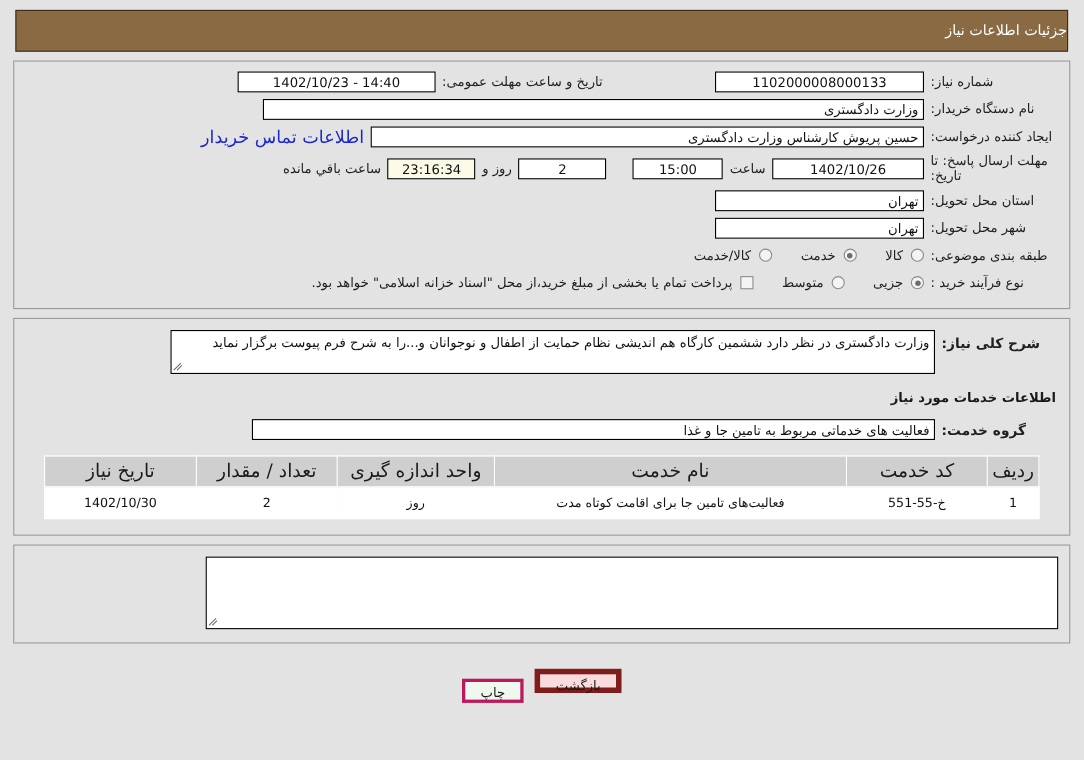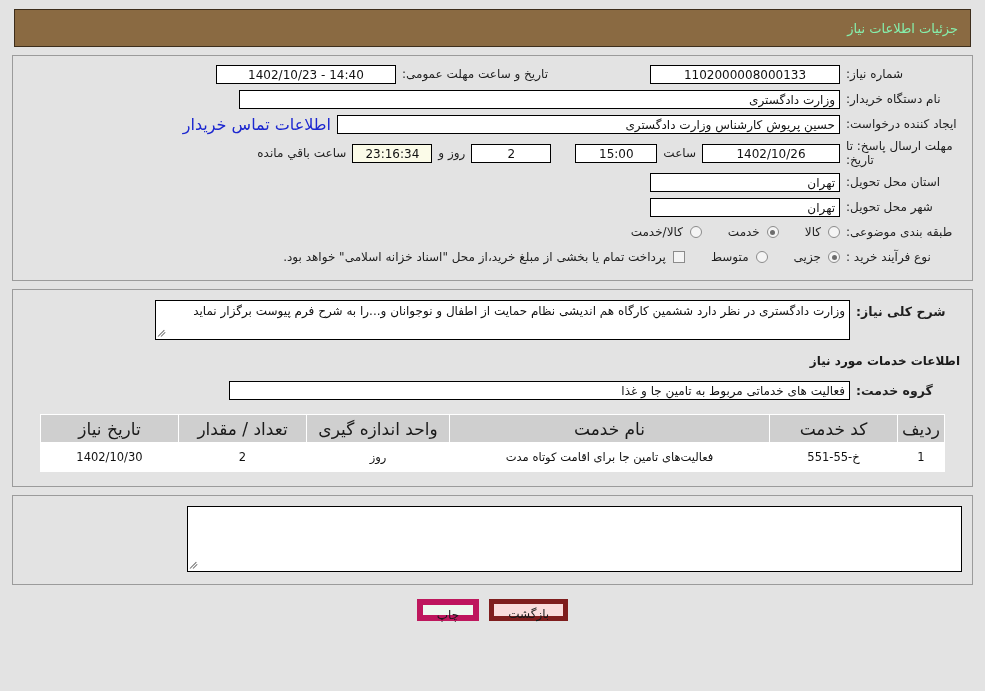--- a/index.html
+++ b/index.html
@@ -23,23 +23,22 @@
     margin: 9px 14px 0 14px;
     height: 38px;
     background: #8a6a42;
     border: 1px solid #3d2e1c;
     display: flex;
     align-items: center;
     justify-content: flex-start;
     box-sizing: border-box;
   }
   .header-title {
-    color: #86efac;
+    color: #ffffff;
     font-size: 13px;
-    padding-right: 12px;
     letter-spacing: 0;
   }
 
   
   .panel {
     margin: 8px 12px 0 12px;
     border: 1px solid #9b9b9b;
     background: #e3e3e3;
     box-sizing: border-box;
     position: relative;
@@ -207,22 +206,23 @@
     font-size: 12px;
     padding: 3px 14px;
     box-sizing: border-box;
     cursor: pointer;
     height: 22px;
     line-height: 15px;
     text-align: center;
   }
   .btn-print {
     background: #eef8ee;
-    border: 6px solid #be185d;
+    border: 3px solid #be185d;
     color: #1a1a1a;
+    margin-top: 18px;
   }
   .btn-back {
     background: #fadcdc;
     border: 5px solid #7f1d1d;
     color: #1a1a1a;
   }
 
   
   .watermark {
     position: absolute;

